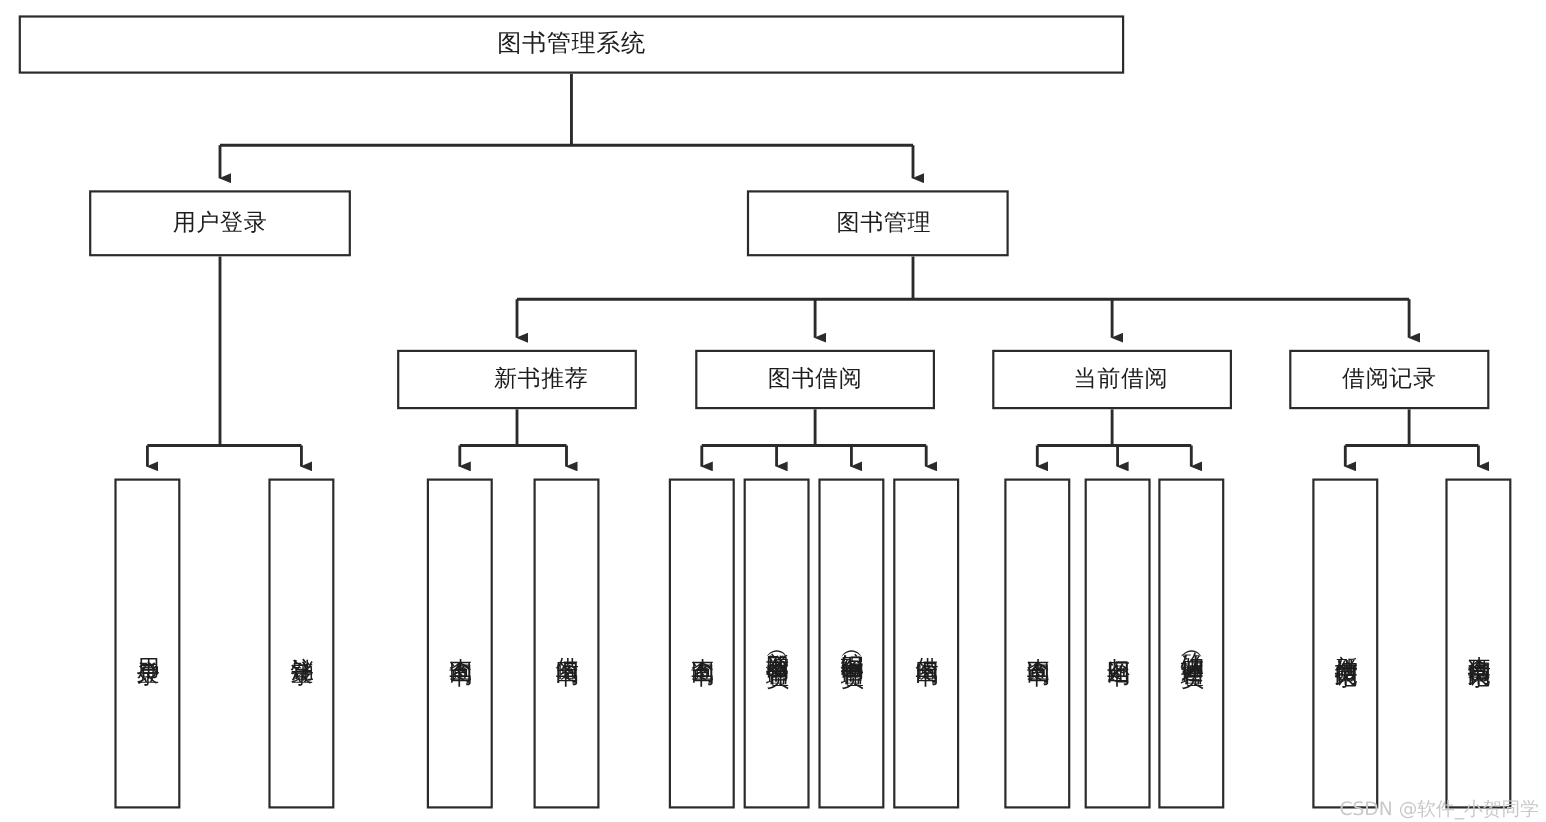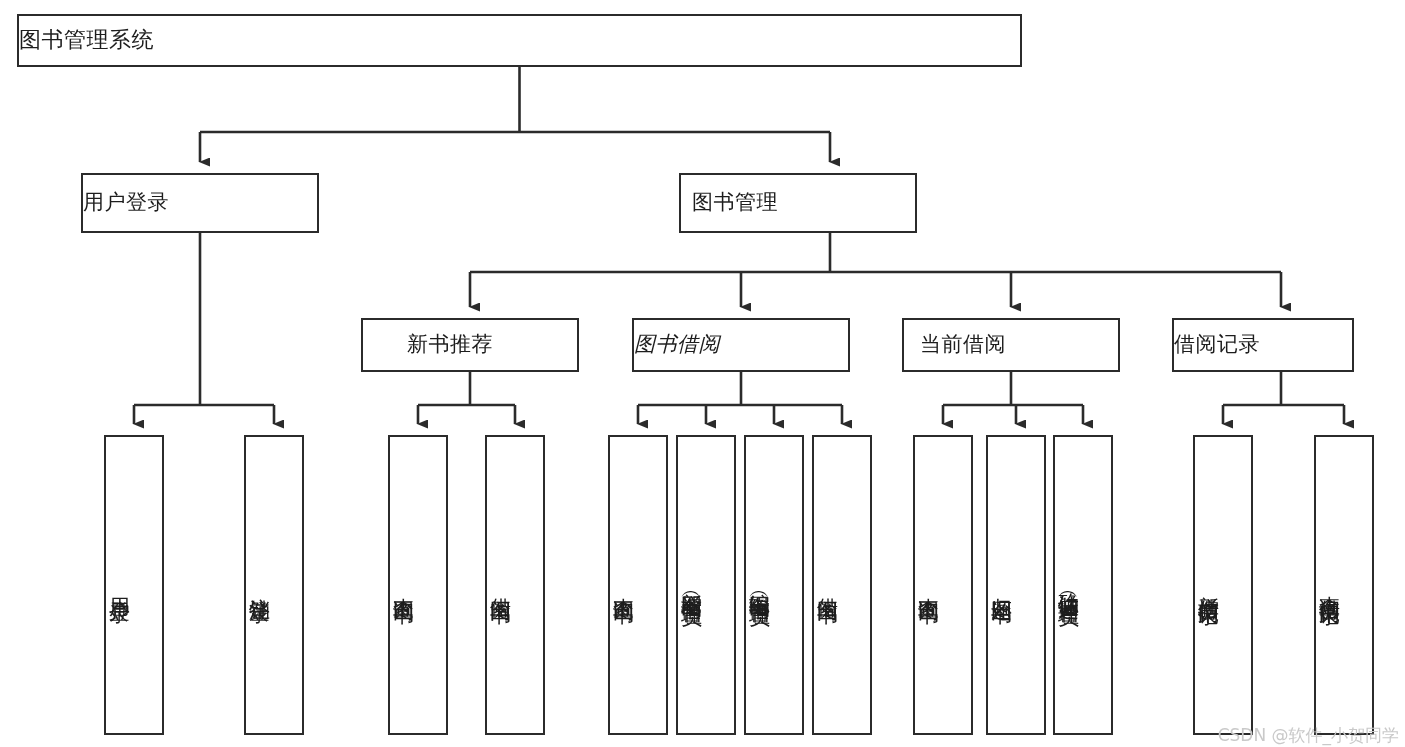--- a/index.html
+++ b/index.html
@@ -26,21 +26,21 @@
     width: 1405px;
     height: 747px;
   }
   .node-box {
     position: absolute;
     box-sizing: border-box;
     border: 2px solid #2b2b2b;
     background: #ffffff;
     display: flex;
     align-items: center;
-    justify-content: flex-start;
+    justify-content: center;
     overflow: hidden;
   }
   .node-label-h {
     font-size: 21px;
     color: #1d1d1d;
     line-height: 1.1;
     letter-spacing: 0.5px;
     white-space: nowrap;
   }
   .node-label-v {
@@ -122,21 +122,21 @@
         <span class="node-label-h">用户登录</span>
       </div>
       <div class="node-box" style="left: 679px; top: 173px; width: 238px; height: 60px; padding-left: 11px;">
         <span class="node-label-h">图书管理</span>
       </div>
     </div>
   <div id="level2-layer">
       <div class="node-box" style="left: 361px; top: 318px; width: 218px; height: 54px; padding-left: 44px;">
         <span class="node-label-h">新书推荐</span>
       </div>
-      <div class="node-box" style="left: 632px; top: 318px; width: 218px; height: 54px; font-style: italic;">
+      <div class="node-box" style="left: 632px; top: 318px; width: 218px; height: 54px;">
         <span class="node-label-h">图书借阅</span>
       </div>
       <div class="node-box" style="left: 902px; top: 318px; width: 218px; height: 54px; padding-left: 16px;">
         <span class="node-label-h">当前借阅</span>
       </div>
       <div class="node-box" style="left: 1172px; top: 318px; width: 182px; height: 54px;">
         <span class="node-label-h">借阅记录</span>
       </div>
     </div>
   <div id="leaves-layer">

